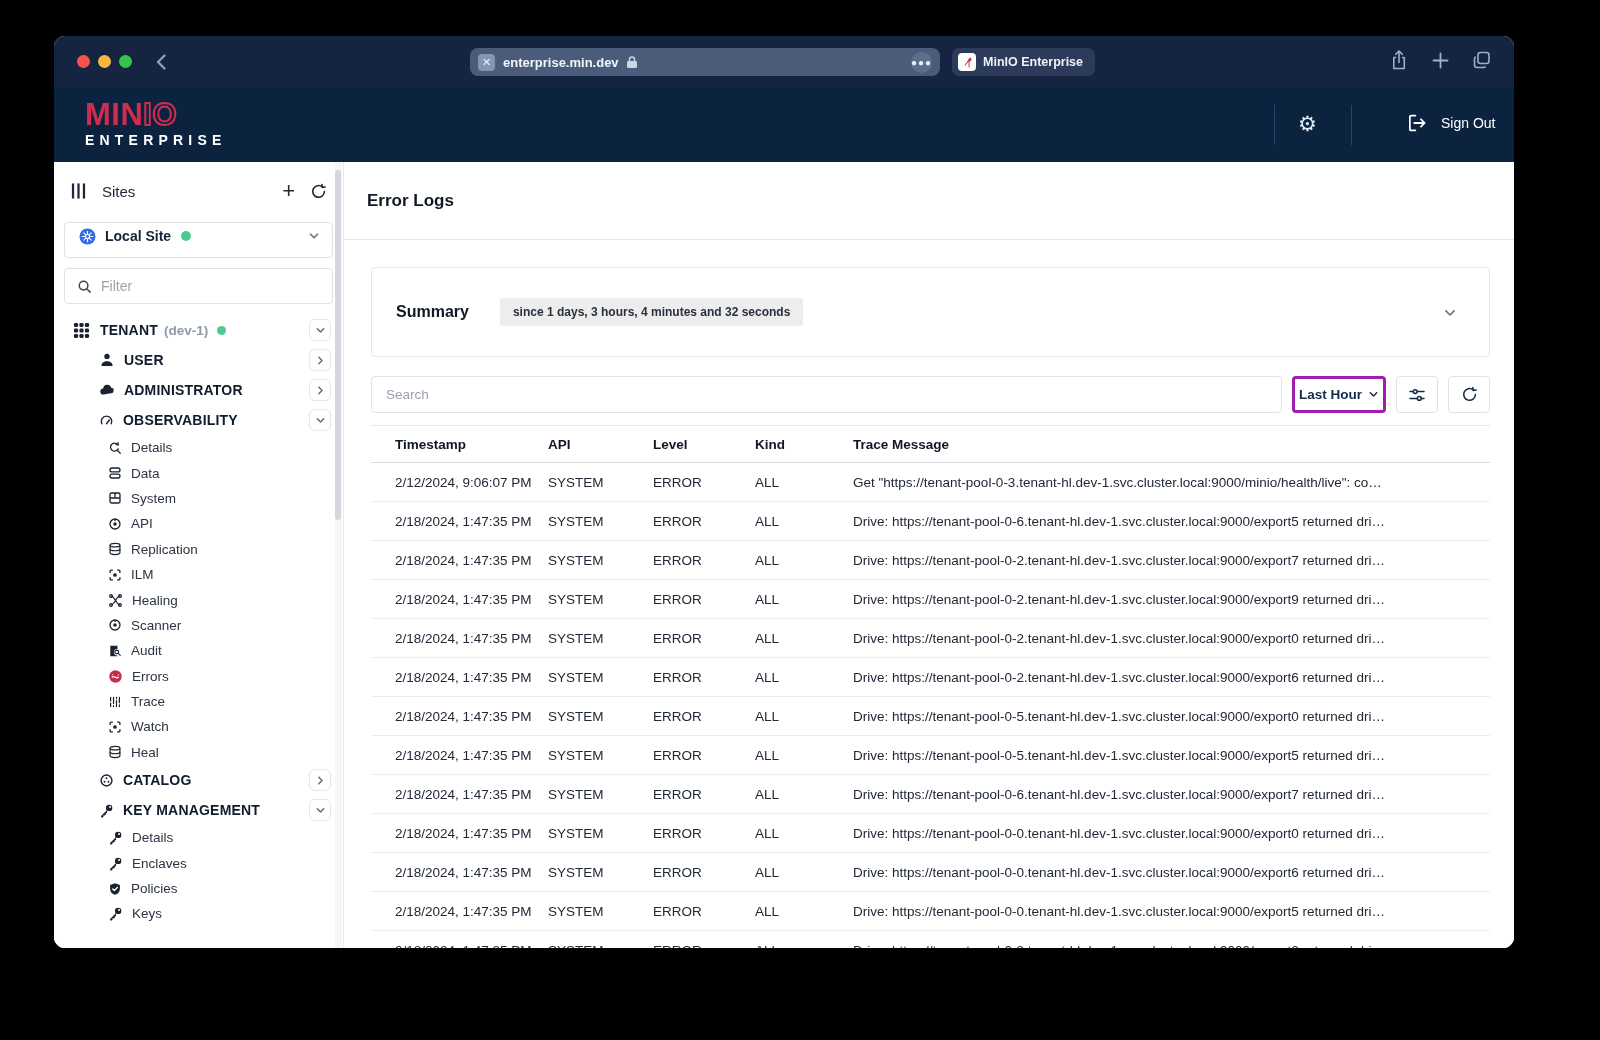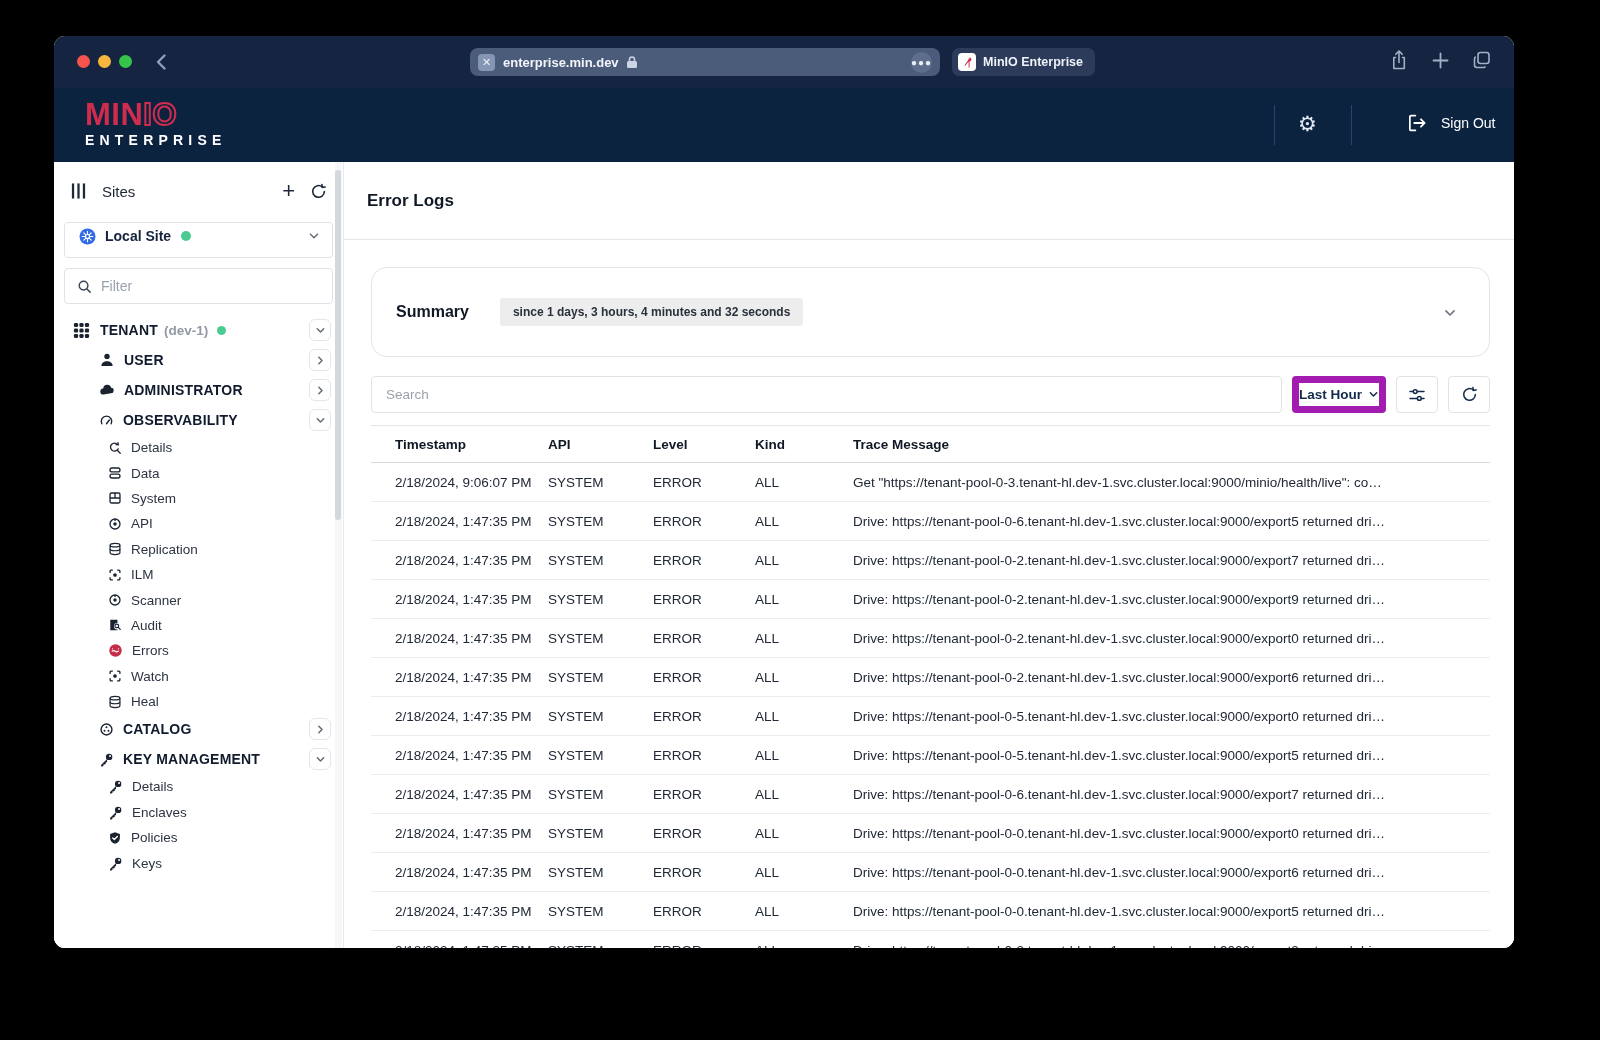--- a/index.html
+++ b/index.html
@@ -67,30 +67,30 @@
   .tsuffix { font-size:13.5px; font-weight:600; color:#9199a4; margin-left:6px; }
   .tdot { width:9px; height:9px; border-radius:50%; background:#4ccb90; margin-left:9px; }
   .tchev { position:absolute; right:12px; width:22px; height:22px; border:1px solid #e4e7ea; border-radius:6px; background:#fff; display:flex; align-items:center; justify-content:center; color:#5f6b7a; }
 
   
   .main { flex:1; position:relative; overflow:hidden; background:#fff; }
   .title-band { height:78px; border-bottom:1px solid #e5e7eb; display:flex; align-items:center; padding-left:23px; }
   .page-title { font-size:17px; font-weight:700; color:#101826; }
   .content { padding:27px 24px 0 27px; }
 
-  .summary-card { height:90px; border:1px solid #e2e5e9; border-radius:16px; display:flex; align-items:center; position:relative; }
+  .summary-card { height:90px; border:1px solid #e2e5e9; border-radius:4px; display:flex; align-items:center; position:relative; }
   .summary-label { font-size:16px; font-weight:700; color:#101826; margin-left:24px; }
   .summary-pill { margin-left:31px; background:#ededee; border-radius:3px; padding:7px 13px; font-size:12px; font-weight:700; color:#28313c; }
   .summary-chev { position:absolute; right:32px; top:38px; color:#6c737f; }
 
   .controls { display:flex; gap:10px; margin-top:19px; height:37px; }
   .search-box { flex:1; border:1px solid #e0e3e7; border-radius:4px; display:flex; align-items:center; padding:0 14px; }
   .search-box input { border:0; outline:0; width:100%; font-size:13.5px; color:#30394a; font-family:inherit; }
   .search-box input::placeholder { color:#9aa2ad; }
-  .range-btn { width:94px; border:7px solid #a21caf; border-radius:4px; background:#fff; display:flex; align-items:center; justify-content:center; gap:6px; font-size:13.5px; font-weight:700; color:#132a4a; }
+  .range-btn { width:94px; border:3px solid #a21caf; border-radius:4px; background:#fff; display:flex; align-items:center; justify-content:center; gap:6px; font-size:13.5px; font-weight:700; color:#132a4a; }
   .sq-btn { width:42px; border:1px solid #dfe3e8; border-radius:4px; background:#fff; display:flex; align-items:center; justify-content:center; color:#132a4a; }
 
   .table { margin-top:12px; border-top:1px solid #e4e6ea; }
   .thead { display:flex; height:37px; align-items:center; border-bottom:1px solid #d8dbe0; }
   .thead .cell { font-size:13.5px; font-weight:700; color:#101826; }
   .trowt { display:flex; height:39px; align-items:center; border-bottom:1px solid #ecedef; }
   .trowt .cell { font-size:13.5px; color:#212936; }
   .cell { white-space:nowrap; overflow:hidden; }
   .c0 { width:177px; padding-left:24px; }
   .c1 { width:105px; }
@@ -342,20 +342,32 @@
             <span class="ticon">
               <svg width="14" height="14" viewBox="0 0 16 16" fill="none" stroke="currentColor" stroke-width="1.5" stroke-linecap="round">
                 <path d="M2.4 5V3.6a1.2 1.2 0 0 1 1.2-1.2H5M11 2.4h1.4a1.2 1.2 0 0 1 1.2 1.2V5M13.6 11v1.4a1.2 1.2 0 0 1-1.2 1.2H11M5 13.6H3.6a1.2 1.2 0 0 1-1.2-1.2V11"></path>
                 <circle cx="8" cy="8" r="2.1" fill="currentColor" stroke="none"></circle>
               </svg>
             </span>
             <span class="tlabel">ILM</span>
           </div>
           <div class="trow l2">
             <span class="ticon">
+              <svg width="15" height="15" viewBox="0 0 16 16" fill="none" stroke="currentColor" stroke-width="1.4">
+                <path d="M3.4 3.4c3.8.4 5.4 8.8 9.2 9.2M12.6 3.4C8.8 3.8 7.2 12.2 3.4 12.6"></path>
+                <circle cx="3.2" cy="3.2" r="1.4"></circle>
+                <circle cx="12.8" cy="3.2" r="1.4"></circle>
+                <circle cx="3.2" cy="12.8" r="1.4"></circle>
+                <circle cx="12.8" cy="12.8" r="1.4"></circle>
+              </svg>
+            </span>
+            <span class="tlabel">Healing</span>
+          </div>
+          <div class="trow l2">
+            <span class="ticon">
               <svg width="14" height="14" viewBox="0 0 16 16" fill="none" stroke="currentColor" stroke-width="1.5">
                 <circle cx="8" cy="8" r="5.7"></circle>
                 <circle cx="8" cy="8" r="2" fill="currentColor" stroke="none"></circle>
                 <path d="M8 2.3v2.2"></path>
               </svg>
             </span>
             <span class="tlabel">Scanner</span>
           </div>
           <div class="trow l2">
             <span class="ticon">
@@ -369,20 +381,28 @@
             <span class="tlabel">Audit</span>
           </div>
           <div class="trow l2">
             <span class="ticon" style="color: rgb(199, 44, 72);">
               <svg width="15" height="15" viewBox="0 0 16 16">
                 <circle cx="8" cy="8" r="6.6" fill="#C72C48"></circle>
                 <path d="M4.4 8.7c1.1-.9 2.2-.9 3.3 0s2.2.9 3.3 0M4.8 6.2h.01M11.2 6.2h.01" stroke="#fff" stroke-width="1.3" fill="none" stroke-linecap="round"></path>
               </svg>
             </span>
             <span class="tlabel">Errors</span>
+          </div>
+          <div class="trow l2">
+            <span class="ticon">
+              <svg width="14" height="14" viewBox="0 0 16 16" fill="none" stroke="currentColor" stroke-width="1.4" stroke-linecap="round">
+                <path d="M3 2.8v4M3 9.2v4M6.3 2.8v7M6.3 12.2v1M9.7 2.8v1M9.7 6.2v7M13 2.8v6M13 11.2v2"></path>
+              </svg>
+            </span>
+            <span class="tlabel">Trace</span>
           </div>
           <div class="trow l2">
             <span class="ticon">
               <svg width="14" height="14" viewBox="0 0 16 16" fill="none" stroke="currentColor" stroke-width="1.5" stroke-linecap="round">
                 <path d="M2.4 5V3.6a1.2 1.2 0 0 1 1.2-1.2H5M11 2.4h1.4a1.2 1.2 0 0 1 1.2 1.2V5M13.6 11v1.4a1.2 1.2 0 0 1-1.2 1.2H11M5 13.6H3.6a1.2 1.2 0 0 1-1.2-1.2V11"></path>
                 <circle cx="8" cy="8" r="2.1" fill="currentColor" stroke="none"></circle>
               </svg>
             </span>
             <span class="tlabel">Watch</span>
           </div>
@@ -515,21 +535,21 @@
         <div class="table">
           <div class="thead" id="table-head">
               <div class="cell c0">Timestamp</div>
               <div class="cell c1">API</div>
               <div class="cell c2">Level</div>
               <div class="cell c3">Kind</div>
               <div class="cell c4">Trace Message</div>
             </div>
           <div id="table-body">
               <div class="trowt">
-                <div class="cell c0">2/18/2024, 9:06:07 PM</div>
+                <div class="cell c0">2/12/2024, 9:06:07 PM</div>
                 <div class="cell c1">SYSTEM</div>
                 <div class="cell c2">ERROR</div>
                 <div class="cell c3">ALL</div>
                 <div class="cell c4">Get "https://tenant-pool-0-3.tenant-hl.dev-1.svc.cluster.local:9000/minio/health/live": co…</div>
               </div>
               <div class="trowt">
                 <div class="cell c0">2/18/2024, 1:47:35 PM</div>
                 <div class="cell c1">SYSTEM</div>
                 <div class="cell c2">ERROR</div>
                 <div class="cell c3">ALL</div>

